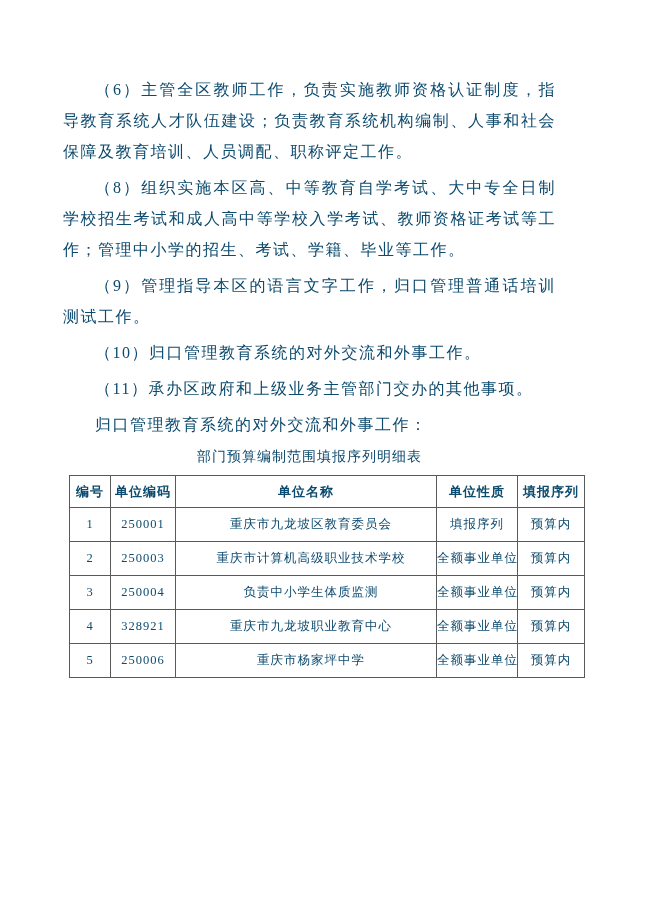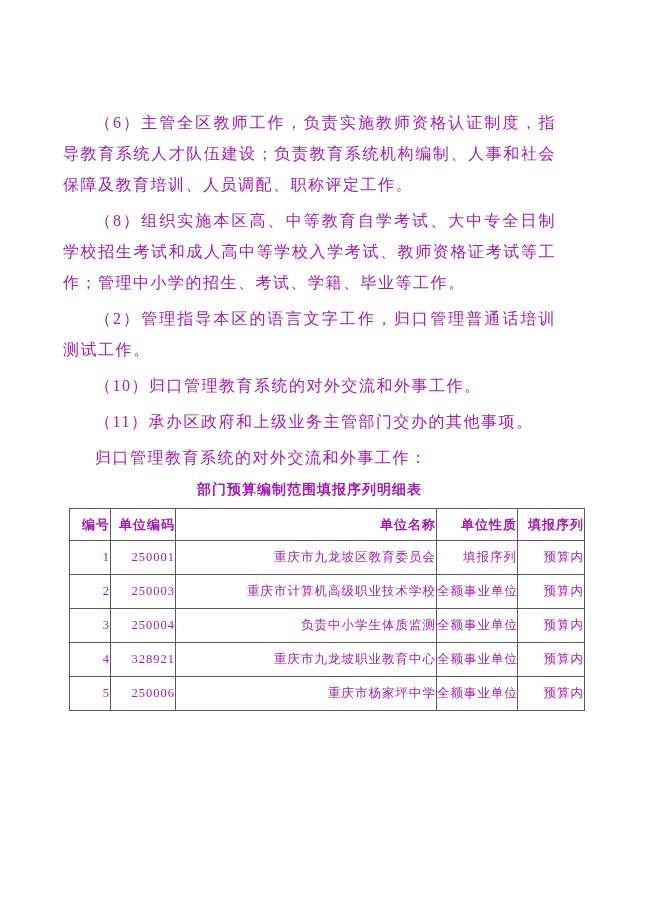--- a/index.html
+++ b/index.html
@@ -6,79 +6,79 @@
     margin: 0;
     padding: 0;
     background: #ffffff;
   }
   .page {
     position: relative;
     width: 622px;
     height: 917px;
     background: #ffffff;
     box-sizing: border-box;
-    padding: 107px 66px 0 63px;
+    padding: 74px 66px 0 63px;
     font-family: "Liberation Serif", "DejaVu Serif", serif;
-    color: #a21caf;
+    color: #0c4a6e;
     overflow: hidden;
   }
   .para {
     margin: 0 0 5px 0;
     font-size: 16px;
     line-height: 31px;
     letter-spacing: 1.5px;
     text-align: justify;
     text-indent: 2em;
   }
   .table-title {
     margin: 7px 0 8px 0;
     text-align: center;
     font-size: 14px;
-    font-weight: bold;
+    font-weight: normal;
     letter-spacing: 1px;
     line-height: 20px;
   }
   table.units {
     width: 515px;
     margin: 8px 0 0 6px;
     border-collapse: collapse;
     table-layout: fixed;
   }
   table.units th, table.units td {
     border: 1px solid #595959;
-    text-align: right;
+    text-align: center;
     vertical-align: middle;
     letter-spacing: 1px;
     overflow: hidden;
     white-space: nowrap;
     padding: 0;
   }
   table.units th {
     font-size: 13px;
     font-weight: bold;
     height: 31px;
   }
   table.units td {
     font-size: 12.5px;
     font-weight: normal;
     height: 33px;
   }
   table.units td.name-cell {
-    text-align: right;
+    text-align: center;
     padding-left: 10px;
   }
 </style>
 </head>
 <body>
 
 <div class="page">
 
   <p class="para">（6）主管全区教师工作，负责实施教师资格认证制度，指导教育系统人才队伍建设；负责教育系统机构编制、人事和社会保障及教育培训、人员调配、职称评定工作。</p>
   <p class="para">（8）组织实施本区高、中等教育自学考试、大中专全日制学校招生考试和成人高中等学校入学考试、教师资格证考试等工作；管理中小学的招生、考试、学籍、毕业等工作。</p>
-  <p class="para">（2）管理指导本区的语言文字工作，归口管理普通话培训测试工作。</p>
+  <p class="para">（9）管理指导本区的语言文字工作，归口管理普通话培训测试工作。</p>
   <p class="para">（10）归口管理教育系统的对外交流和外事工作。</p>
   <p class="para">（11）承办区政府和上级业务主管部门交办的其他事项。</p>
 
   <p class="para">归口管理教育系统的对外交流和外事工作：</p>
 
   <div class="table-title">部门预算编制范围填报序列明细表</div>
 
   <table class="units">
     <colgroup>
       <col style="width:41px">

